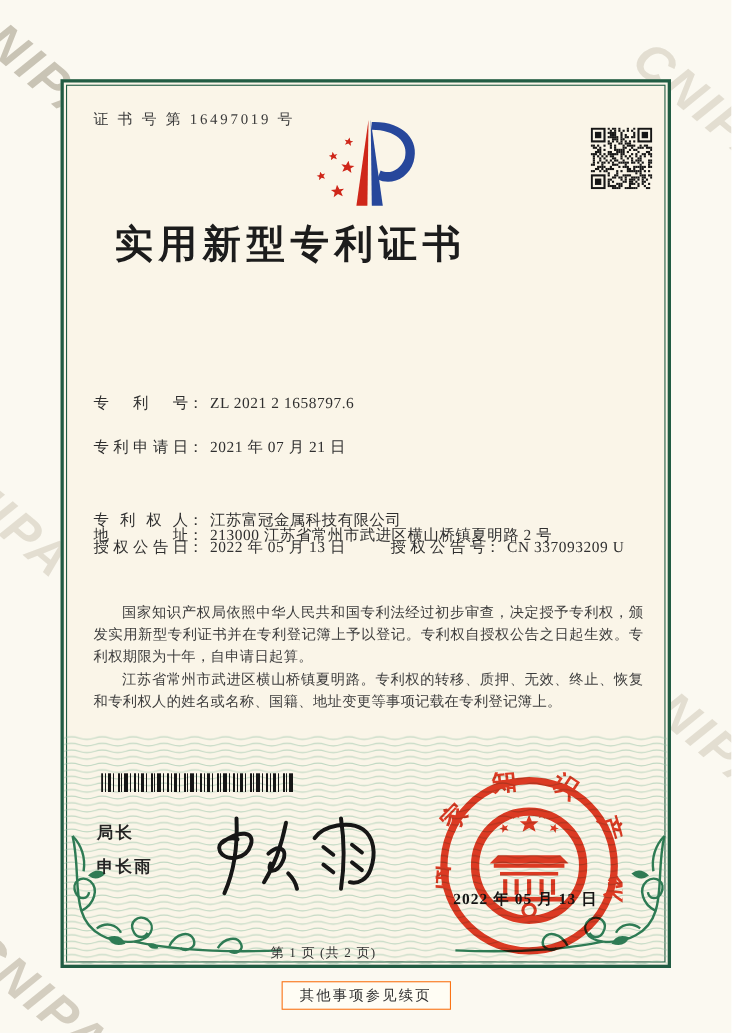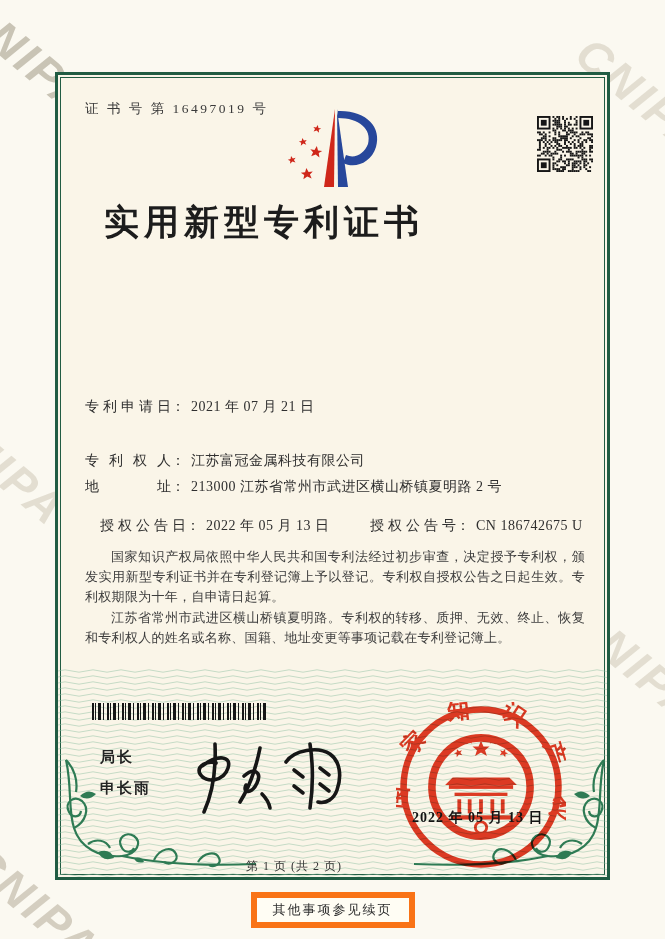--- a/index.html
+++ b/index.html
@@ -49,59 +49,59 @@
     position:absolute; left:0; top:199px; width:528px; z-index:5;
     text-align:center; font-size:35px; font-weight:700;
     letter-spacing:5px; color:#1c1c1c;
   }
   
   .row { position:absolute; left:85px; z-index:5; font-size:14px; color:#2f2f2f; white-space:nowrap; }
   .row .lbl { display:inline-block; width:86px; text-align:justify; text-align-last:justify; vertical-align:top; }
   .row .colon { display:inline-block; margin-right:6px; }
   .row .val { letter-spacing:0.5px; }
   .r0{top:278px;} .r1{top:318px;} .r2{top:358px;} .r3{top:398px;}
-  .r4{top:452px;} .r5{top:478px;} .r6{top:517px;margin-left:15px;}
+  .r4{top:464px;} .r5{top:478px;} .r6{top:489px;}
   .pair2 { position:absolute; left:270px; top:0; }
   
   .paras { position:absolute; left:85px; top:547px; width:500px; z-index:5; }
   .paras p {
     font-size:13px; line-height:20px; text-align:justify; text-indent:2em;
     color:#3d3d3d; letter-spacing:0.3px; margin-bottom:1px;
   }
   
   .barcode {
     position:absolute; left:92px; top:703px; width:176px; height:17px; z-index:5;
     background:repeating-linear-gradient(90deg,
       #161616 0 2px, transparent 2px 3px,
       #161616 3px 4px, transparent 4px 6px,
       #161616 6px 9px, transparent 9px 11px,
       #161616 11px 12px, transparent 12px 15px);
   }
   .director {
     position:absolute; left:88px; top:748px; z-index:5;
     font-family:"Liberation Sans","DejaVu Sans",sans-serif;
-    font-size:15px; font-weight:600; letter-spacing:2px; color:#242424;margin-left:12px;
+    font-size:15px; font-weight:600; letter-spacing:2px; color:#242424;
   }
   .director div { height:31px; }
   .sig { position:absolute; left:182px; top:736px; z-index:5; }
   .seal { position:absolute; left:396px; top:702px; z-index:6; mix-blend-mode:multiply; opacity:0.94; }
   .seal-date {
     position:absolute; left:412px; top:809px; width:160px; z-index:7;
     font-size:14px; font-weight:700; letter-spacing:1px; color:#141414; white-space:nowrap;
   }
   .page-info {
     position:absolute; left:0; top:858px; width:588px; z-index:5;
     text-align:center; font-size:12px; letter-spacing:1px; color:#333;
   }
   .cont-note {
     position:absolute; left:0; top:892px; width:665px; z-index:5; text-align:center;
   }
   .cont-note span {
     display:inline-block; font-size:13px; letter-spacing:2px; color:#2f2f2f;
-    background:#fffdf4; border:6px solid #f97316; padding:3px 16px;
+    background:#fffdf4; border:1px solid #f97316; padding:3px 16px;
   }
 </style>
 </head>
 <body>
 
 <div class="page">
 
   <div class="wm wm1">CNIPA</div>
   <div class="wm wm2">CNIPA</div>
   <div class="wm wm3">CNIPA</div>
@@ -494,33 +494,36 @@
         <rect x="19" y="28" width="1" height="1"></rect>
         <rect x="20" y="28" width="1" height="1"></rect>
         <rect x="21" y="28" width="1" height="1"></rect>
         <rect x="26" y="28" width="1" height="1"></rect>
         <rect x="27" y="28" width="1" height="1"></rect>
       </g>
   </svg>
 
   <div class="title">实用新型专利证书</div>
 
+  <div class="row r2">
+    <span class="lbl">专利号</span><span class="colon">：</span><span class="val">ZL 2021 2 1658797.6</span>
+  </div>
   <div class="row r3">
     <span class="lbl">专利申请日</span><span class="colon">：</span><span class="val">2021 年 07 月 21 日</span>
   </div>
   <div class="row r4">
     <span class="lbl">专利权人</span><span class="colon">：</span><span class="val">江苏富冠金属科技有限公司</span>
   </div>
   <div class="row r5">
     <span class="lbl">地址</span><span class="colon">：</span><span class="val">213000 江苏省常州市武进区横山桥镇夏明路 2 号</span>
   </div>
   <div class="row r6">
     <span class="lbl">授权公告日</span><span class="colon">：</span><span class="val">2022 年 05 月 13 日</span>
     <span class="pair2">
-      <span class="lbl">授权公告号</span><span class="colon">：</span><span class="val">CN 186742675 U</span>
+      <span class="lbl">授权公告号</span><span class="colon">：</span><span class="val">CN 337093209 U</span>
     </span>
   </div>
 
   <div class="paras">
     <p>国家知识产权局依照中华人民共和国专利法经过初步审查，决定授予专利权，颁发实用新型专利证书并在专利登记簿上予以登记。专利权自授权公告之日起生效。专利权期限为十年，自申请日起算。</p>
     <p>江苏省常州市武进区横山桥镇夏明路。专利权的转移、质押、无效、终止、恢复和专利权人的姓名或名称、国籍、地址变更等事项记载在专利登记簿上。</p>
   </div>
 
   <div class="barcode"></div>
 

